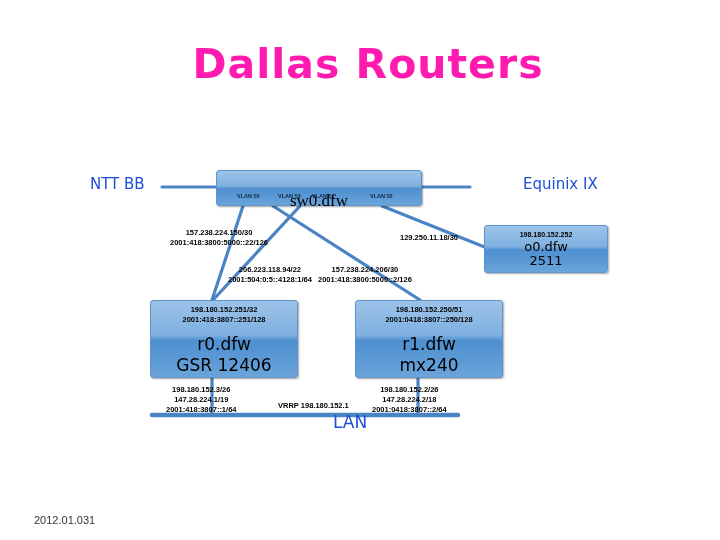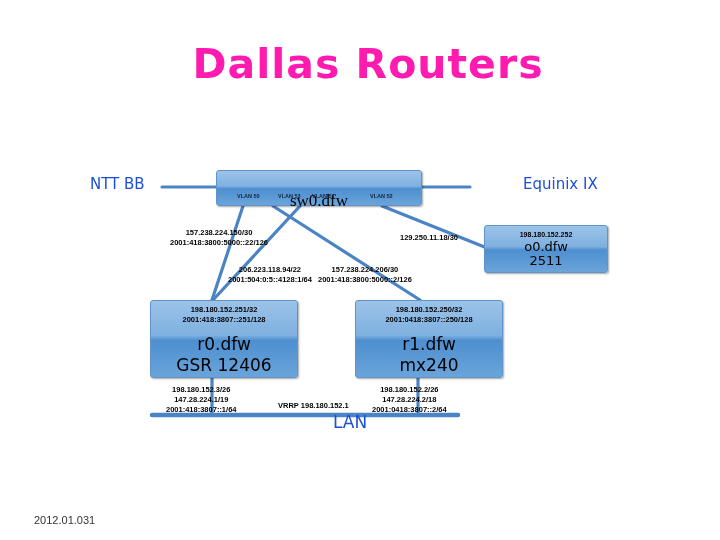--- a/index.html
+++ b/index.html
@@ -126,21 +126,21 @@
     <div class="ipblock">
       <div class="ipline">198.180.152.251/32</div>
       <div class="ipline">2001:418:3807::251/128</div>
     </div>
     <div class="bigname">r0.dfw</div>
     <div class="model">GSR 12406</div>
   </div>
 
   <div class="node router" id="r1">
     <div class="ipblock">
-      <div class="ipline">198.180.152.250/32</div>
+      <div class="ipline">198.180.152.250/51</div>
       <div class="ipline">2001:0418:3807::250/128</div>
     </div>
     <div class="bigname">r1.dfw</div>
     <div class="model">mx240</div>
   </div>
 
   <div class="annot" id="a-ntt">
     <div>157.238.224.150/30</div>
     <div>2001:418:3800:5000::22/126</div>
   </div>

